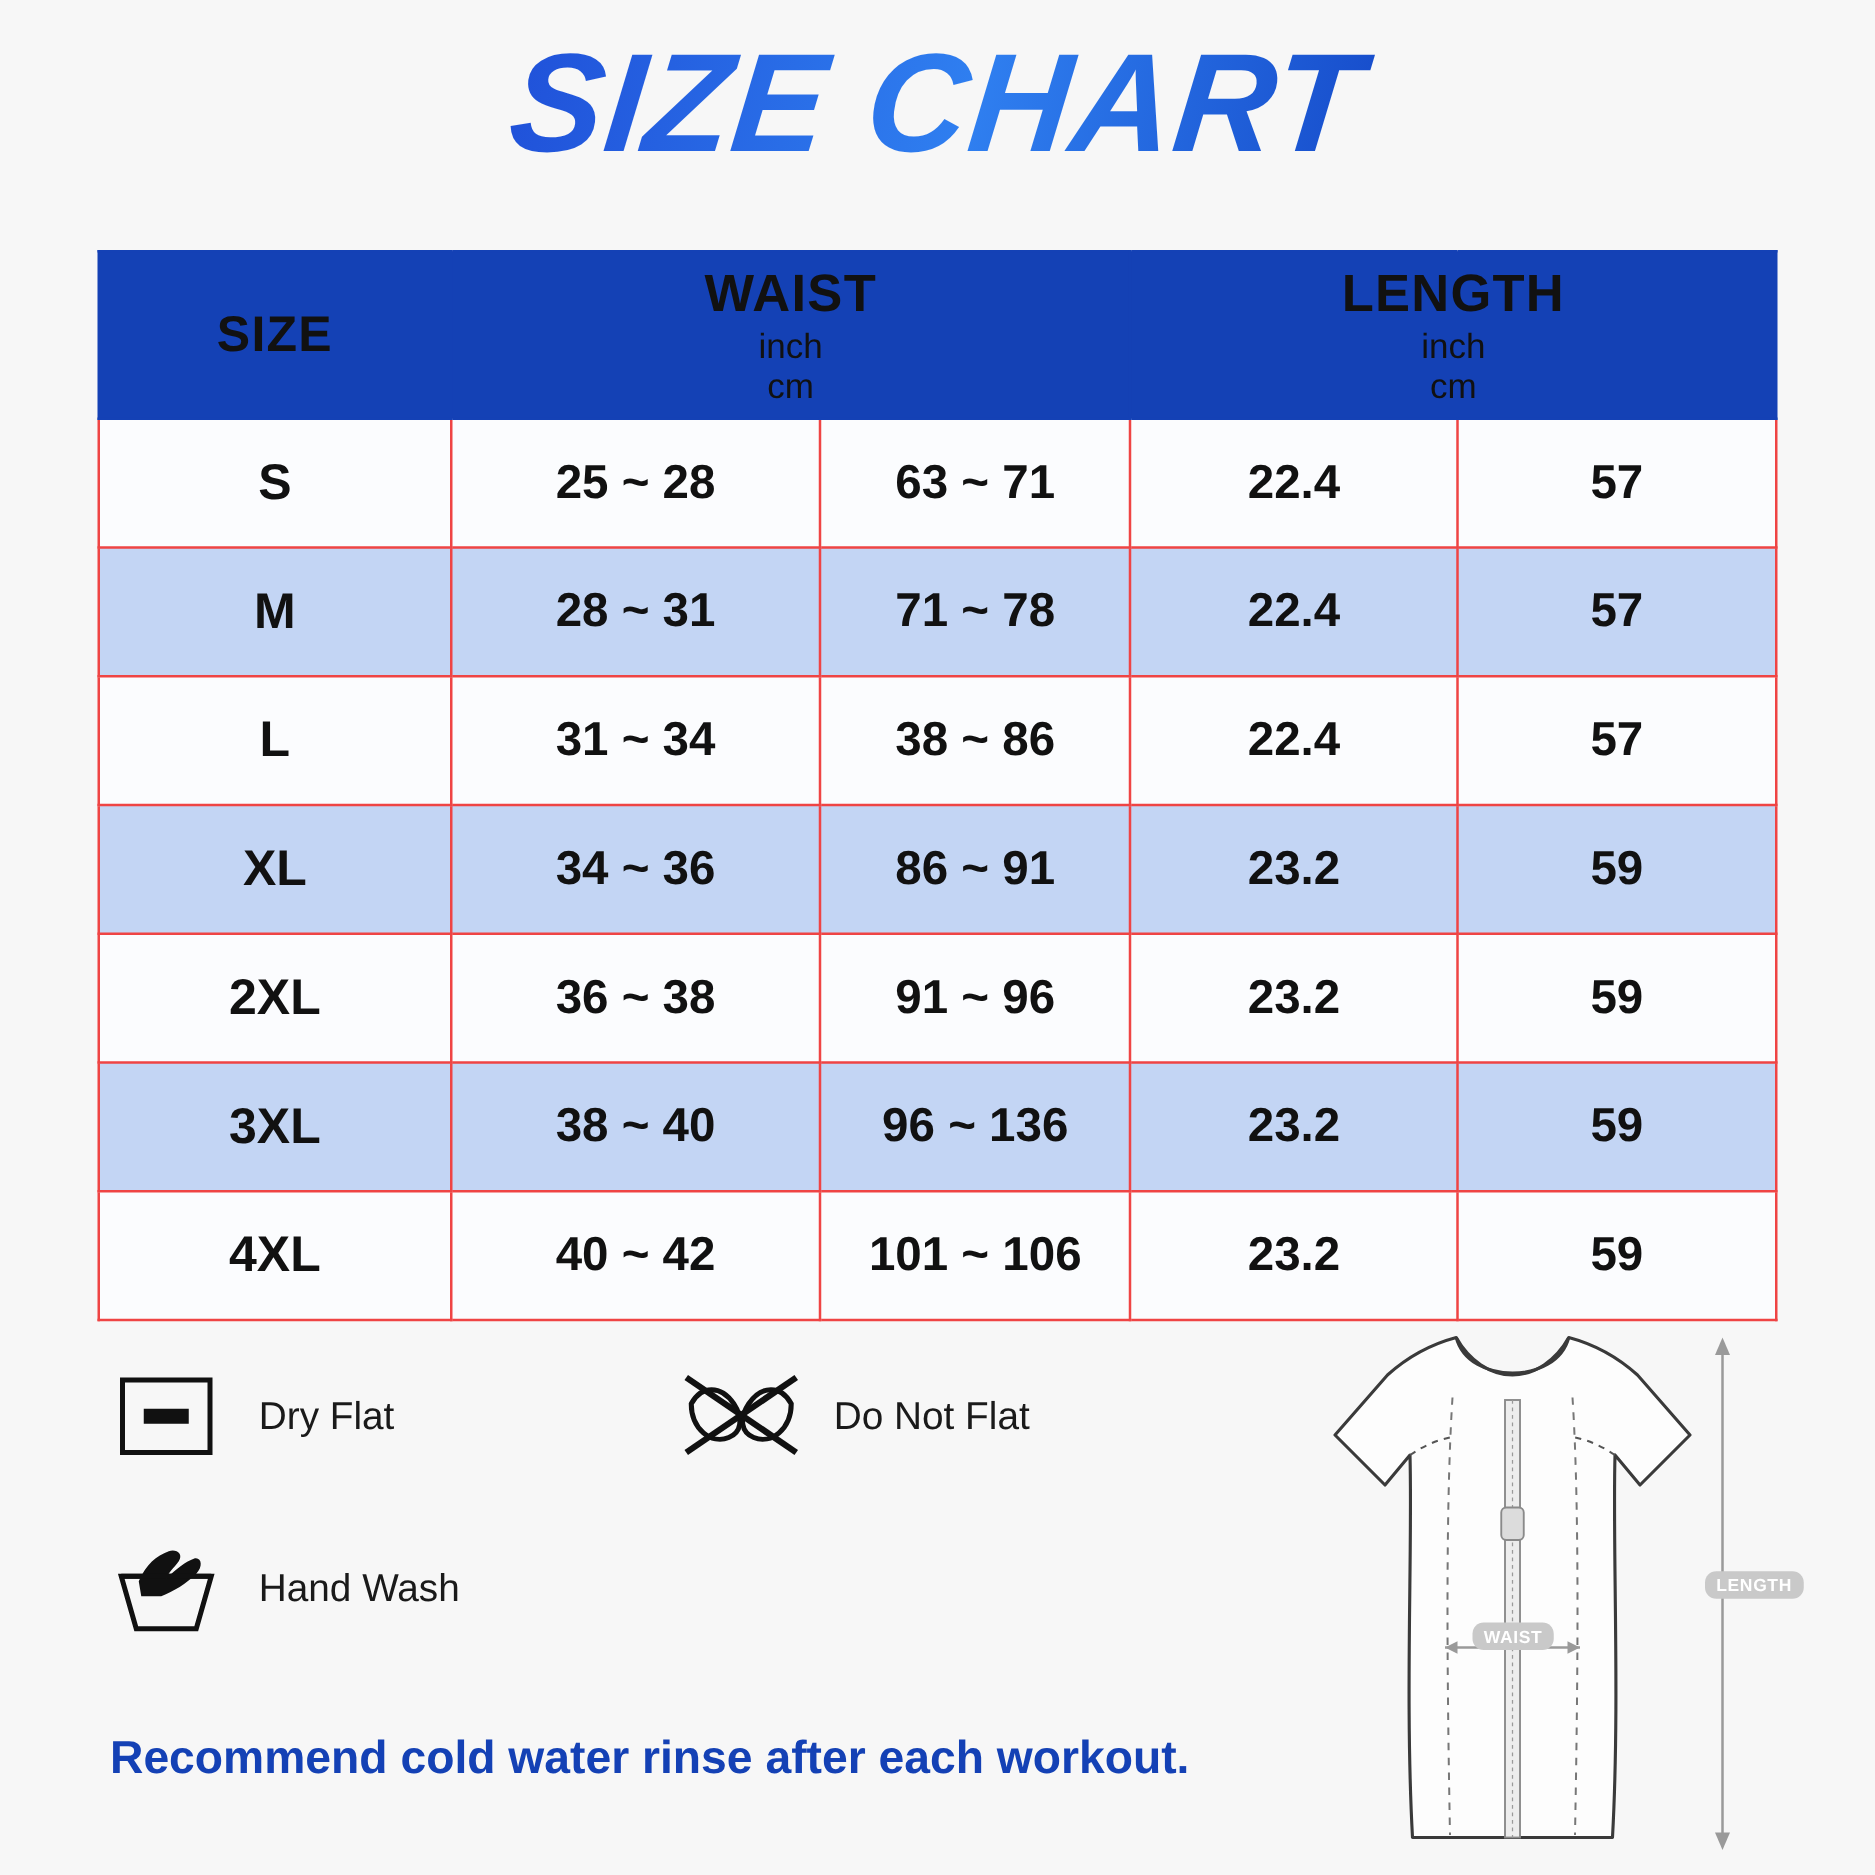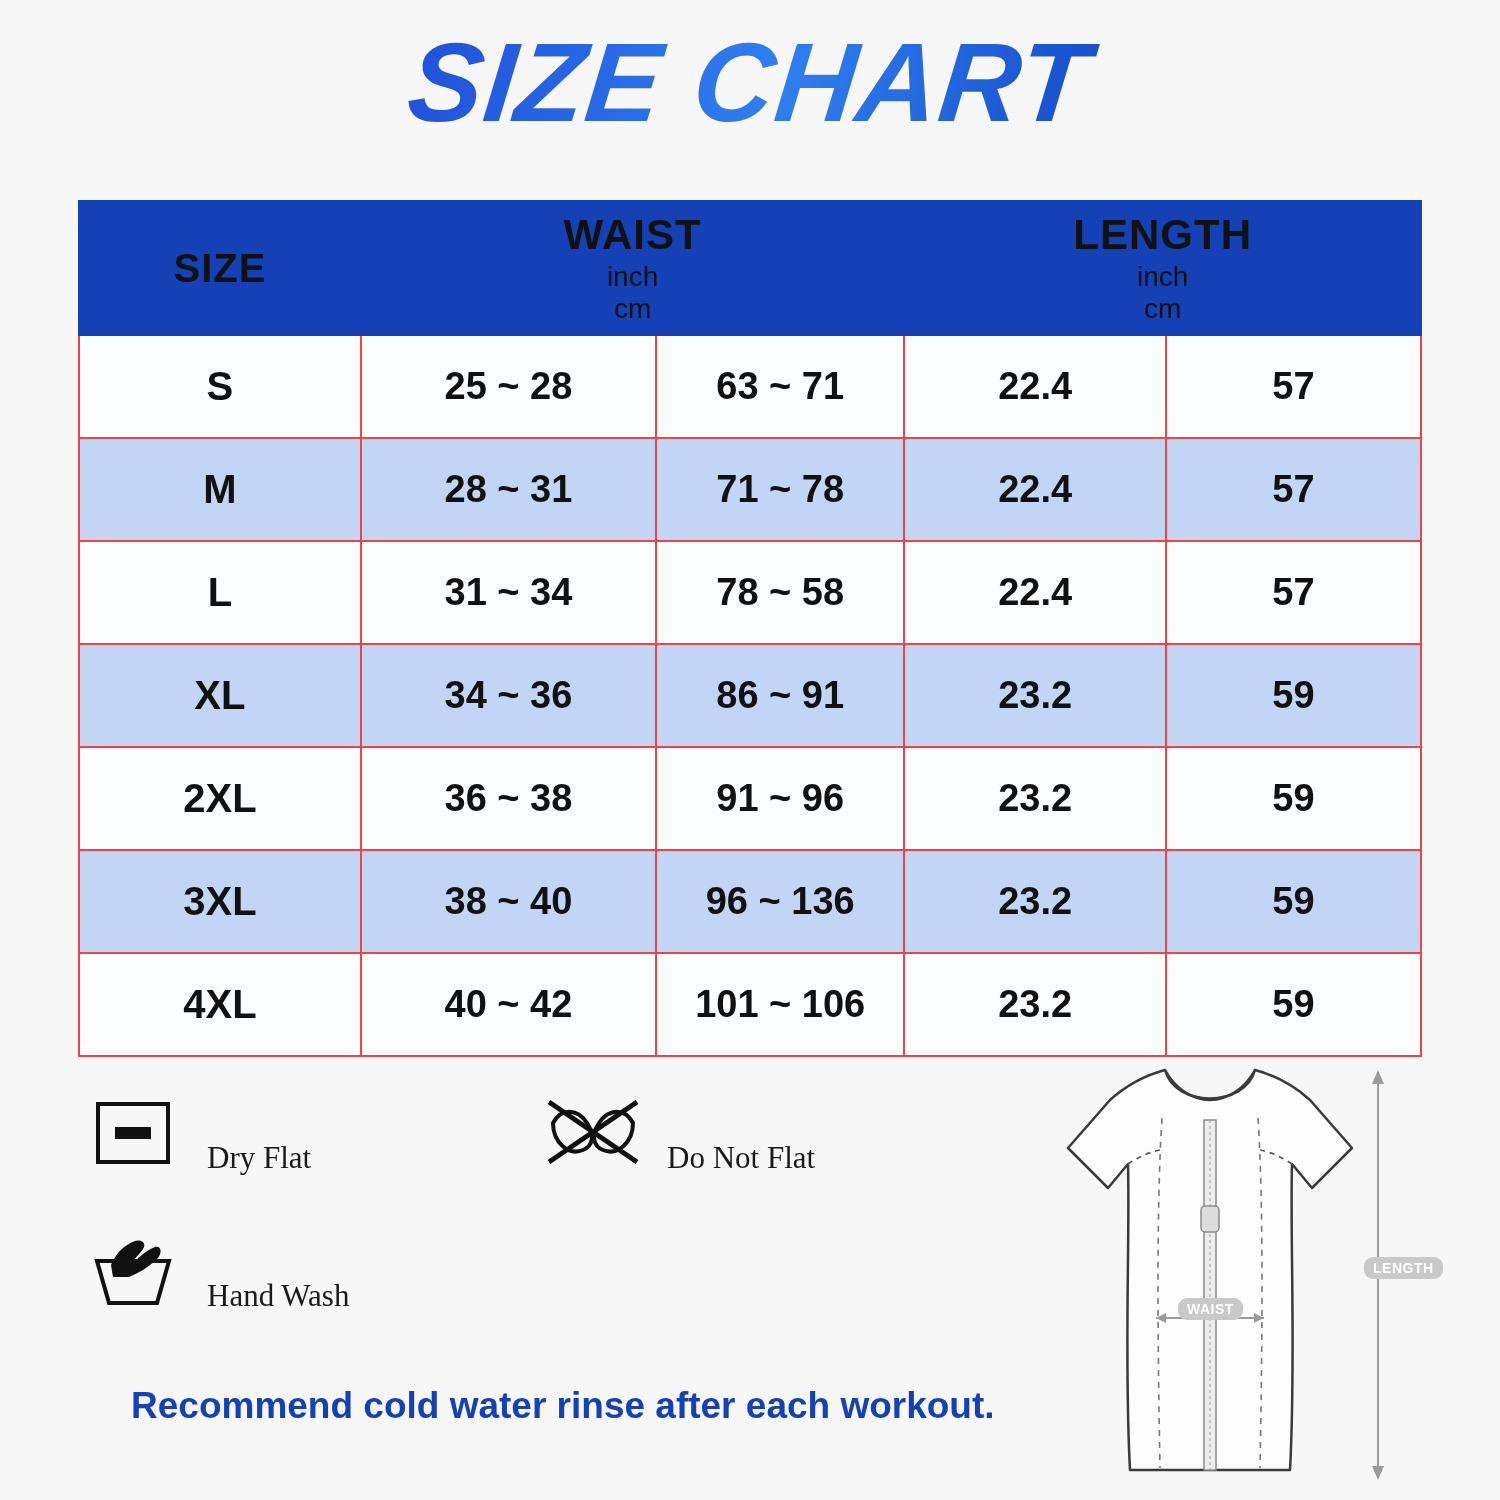--- a/index.html
+++ b/index.html
@@ -91,23 +91,22 @@
     left: 80px;
     top: 1090px;
     width: 920px;
   }
   .care-row {
     display: flex;
     margin-bottom: 52px;
   }
   .care-item {
     display: flex;
-    align-items: flex-end;
+    align-items: center;
     width: 460px;
-    font-family: Liberation Serif, serif;
   }
   .care-icon {
     width: 105px;
     height: 86px;
     flex: none;
     display: flex;
     align-items: center;
     justify-content: center;
   }
   .care-label {
@@ -116,21 +115,20 @@
     margin-left: 22px;
   }
 
   .recommend {
     position: absolute;
     left: 88px;
     top: 1385px;
     font-size: 37px;
     font-weight: bold;
     color: #1441b5;
-    margin-left: 43px;
   }
 
   
   .garment {
     position: absolute;
     left: 960px;
     top: 1060px;
     width: 500px;
     height: 430px;
   }
@@ -193,21 +191,21 @@
       <tr class="even">
         <td class="size-cell">M</td>
         <td>28 ~ 31</td>
         <td>71 ~ 78</td>
         <td>22.4</td>
         <td>57</td>
       </tr>
       <tr class="odd">
         <td class="size-cell">L</td>
         <td>31 ~ 34</td>
-        <td>78 ~ 58</td>
+        <td>38 ~ 86</td>
         <td>22.4</td>
         <td>57</td>
       </tr>
       <tr class="even">
         <td class="size-cell">XL</td>
         <td>34 ~ 36</td>
         <td>86 ~ 91</td>
         <td>23.2</td>
         <td>59</td>
       </tr>

